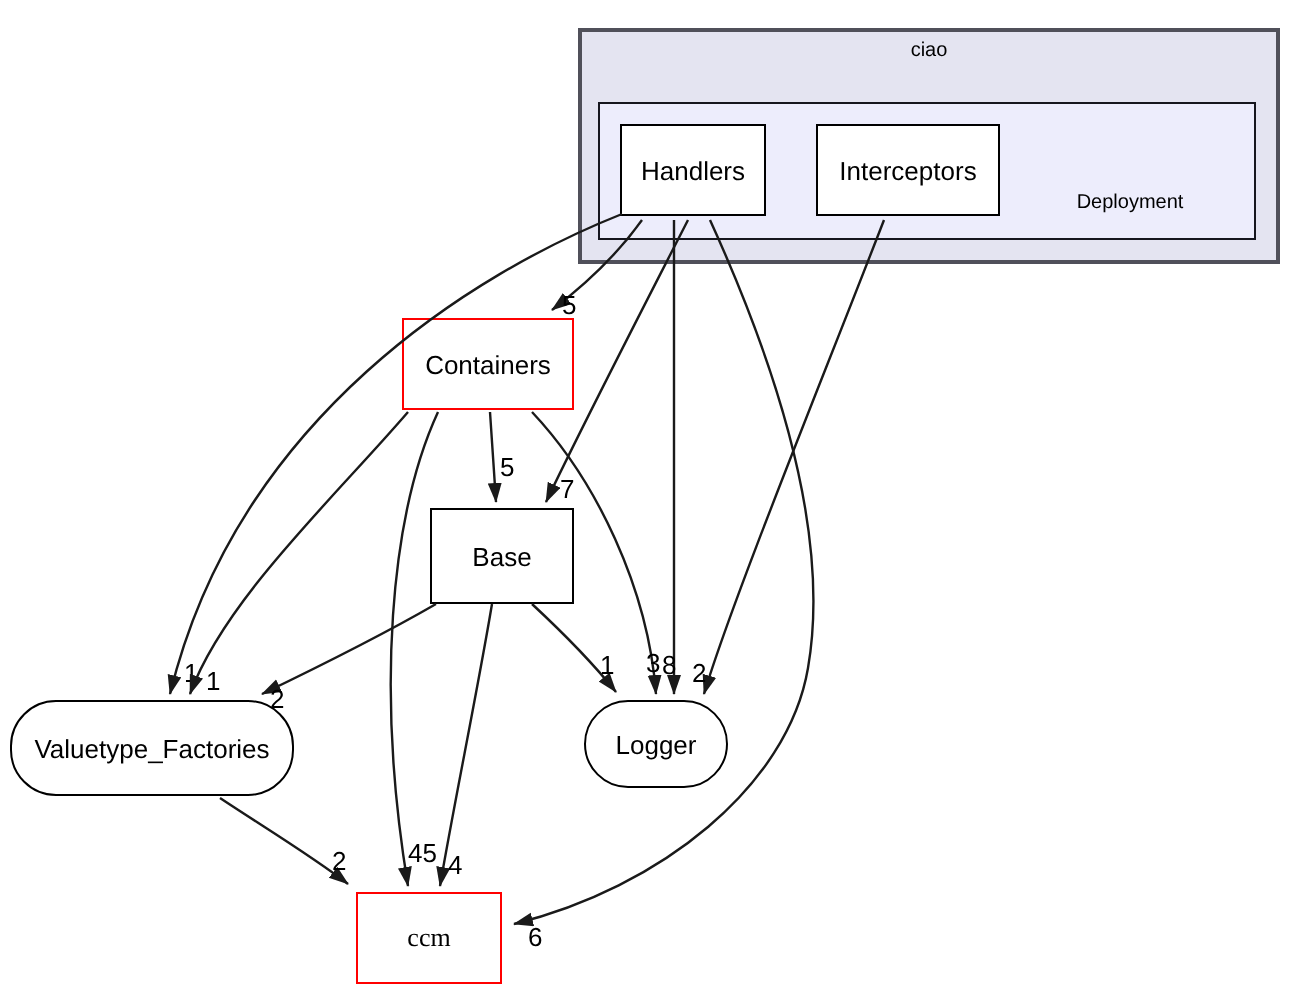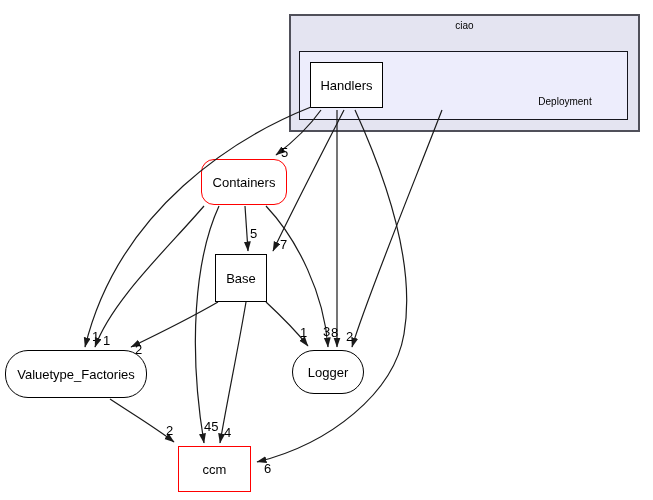--- a/index.html
+++ b/index.html
@@ -22,44 +22,47 @@
     display:flex;align-items:center;justify-content:center;}
   .node{
     position:absolute;box-sizing:border-box;z-index:2;
     background:var(--node-fill);border:1.5px solid var(--node-border);
     display:flex;align-items:center;justify-content:center;
     font-size:13px;color:var(--label-color);white-space:nowrap;
   }
   .node.red{border-color:var(--node-border-highlight);}
   .n-handlers{left:310px;top:62px;width:73px;height:46px;}
   .n-interceptors{left:408px;top:62px;width:92px;height:46px;}
-  .n-containers{left:201px;top:159px;width:86px;height:46px;border-radius:13px;}
-  .n-base{left:215px;top:254px;width:52px;height:48px;}
+  .n-containers{left:201px;top:159px;width:86px;height:46px;}
+  .n-base{left:215px;top:254px;width:72px;height:48px;}
   .n-valuetype{left:5px;top:350px;width:142px;height:48px;border-radius:23px;}
   .n-logger{left:292px;top:350px;width:72px;height:44px;border-radius:22px;}
-  .n-ccm{left:178px;top:446px;width:73px;height:46px;}
+  .n-ccm{left:178px;top:446px;width:73px;height:46px;font-family:Liberation Serif, serif;}
   #edge-layer{position:absolute;left:0;top:0;z-index:3;pointer-events:none;}
   .edge{fill:none;stroke:var(--edge-color);stroke-width:1.2px;}
   .edge-label{font-size:13px;fill:var(--label-color);}
 </style>
 </head>
 <body>
 
 <div class="stage" style="--cluster-outer-fill: #e4e4f1; --cluster-outer-border: #50505a; --cluster-inner-fill: #ededfc; --cluster-inner-border: #16161e; --node-fill: #ffffff; --node-border: #000000; --node-border-highlight: #ff0000; --edge-color: #1a1a1a; --label-color: #000000;">
 
   <div class="cluster outer">
     <span class="cluster-label ciao-label">ciao</span>
   </div>
 
   <div class="cluster inner">
     <span class="cluster-label deployment-label">Deployment</span>
   </div>
 
   <div class="node n-handlers">
     <span>Handlers</span>
+  </div>
+  <div class="node n-interceptors">
+    <span>Interceptors</span>
   </div>
   <div class="node red n-containers">
     <span>Containers</span>
   </div>
   <div class="node n-base">
     <span>Base</span>
   </div>
   <div class="node n-valuetype">
     <span>Valuetype_Factories</span>
   </div>

